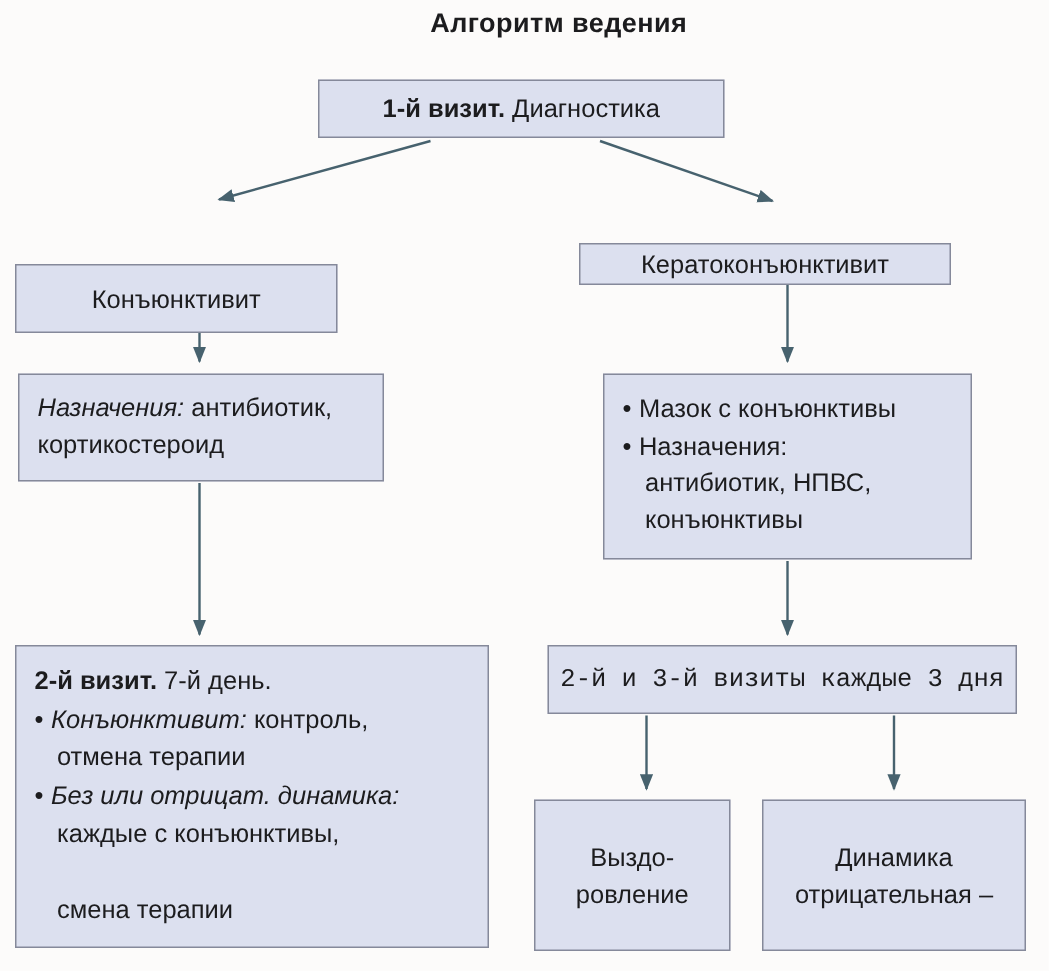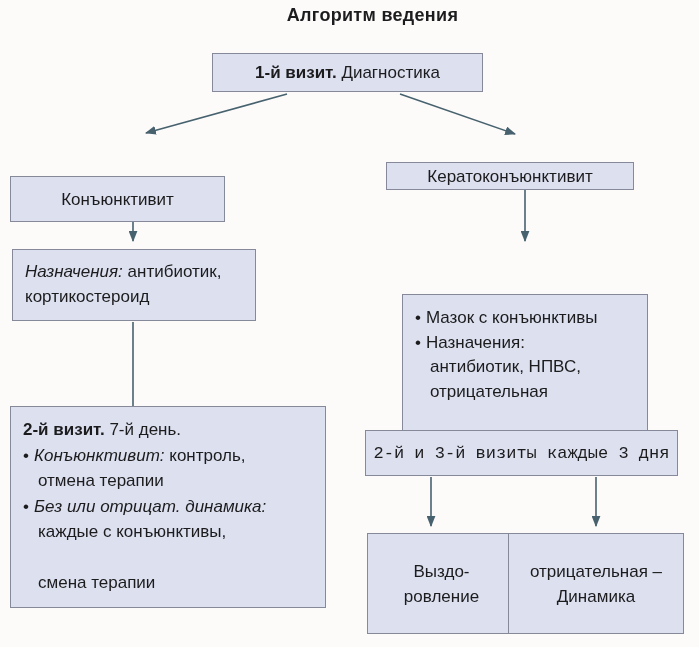--- a/index.html
+++ b/index.html
@@ -40,24 +40,24 @@
   }
   .b { font-weight: bold; }
   .i { font-style: italic; }
   .li { padding-left: 15px; text-indent: -15px; }
   .bullet { margin-right: 5px; }
 
   #n-visit1      { left: 212px; top: 53px;  width: 271px; height: 39px; }
   #n-conj        { left: 10px;  top: 144px; width: 215px; height: 46px; margin-top: 32px; }
   #n-kerato      { left: 386px; top: 140px; width: 248px; height: 28px; margin-top: 22px; }
   #n-conj-plan   { left: 12px;  top: 249px; width: 244px; height: 72px;  padding: 9px 12px; }
-  #n-kerato-plan { left: 402px; top: 249px; width: 246px; height: 140px; padding: 11px 10px 11px 12px; line-height: 24.5px; margin-top: 45px; }
-  #n-visit2      { left: 10px;  top: 406px; width: 316px; height: 202px; padding: 10px 10px 10px 12px; line-height: 25.5px; }
+  #n-kerato-plan { left: 402px; top: 249px; width: 246px; height: 124px; padding: 11px 10px 11px 12px; line-height: 24.5px; }
+  #n-visit2      { left: 10px;  top: 430px; width: 316px; height: 202px; padding: 10px 10px 10px 12px; line-height: 25.5px; }
   #n-visits23    { left: 365px; top: 430px; width: 313px; height: 46px; font-family: Liberation Mono, monospace; }
-  #n-recovery    { left: 367px; top: 533px; width: 149px; height: 101px; }
+  #n-recovery    { left: 356px; top: 533px; width: 131px; height: 101px; }
   #n-negative    { left: 508px; top: 533px; width: 176px; height: 101px; }
 
   .arrows {
     position: absolute;
     left: 0; top: 0;
     width: 699px; height: 647px;
     pointer-events: none;
     color: var(--arrow, #47626e);
   }
 </style>
@@ -103,21 +103,21 @@
     <span>кортикостероид</span>
   </div>
 
   <div class="node" id="n-kerato-plan">
     <div class="li">
       <span class="bullet">•</span><span>Мазок с конъюнктивы</span>
     </div>
     <div class="li">
       <span class="bullet">•</span><span>Назначения:</span><br>
       <span>антибиотик, НПВС,</span><br>
-      <span>отрицательная</span>
+      <span>конъюнктивы</span>
     </div>
   </div>
 
   <div class="node" id="n-visit2">
     <div>
       <span class="b">2-й визит.</span><span> 7-й день.</span>
     </div>
     <div class="li">
       <span class="bullet">•</span><span class="i">Конъюнктивит:</span><span> контроль,</span><br>
       <span>отмена терапии</span>
@@ -133,17 +133,17 @@
   <div class="node center" id="n-visits23">
     <span>2-й и 3-й визиты каждые 3 дня</span>
   </div>
 
   <div class="node center" id="n-recovery">
     <span>Выздо-</span>
     <span>ровление</span>
   </div>
 
   <div class="node center" id="n-negative">
+    <span>Динамика</span>
     <span>отрицательная –</span>
-    <span>Динамика</span>
   </div>
 
 </div>
 
 </body></html>

